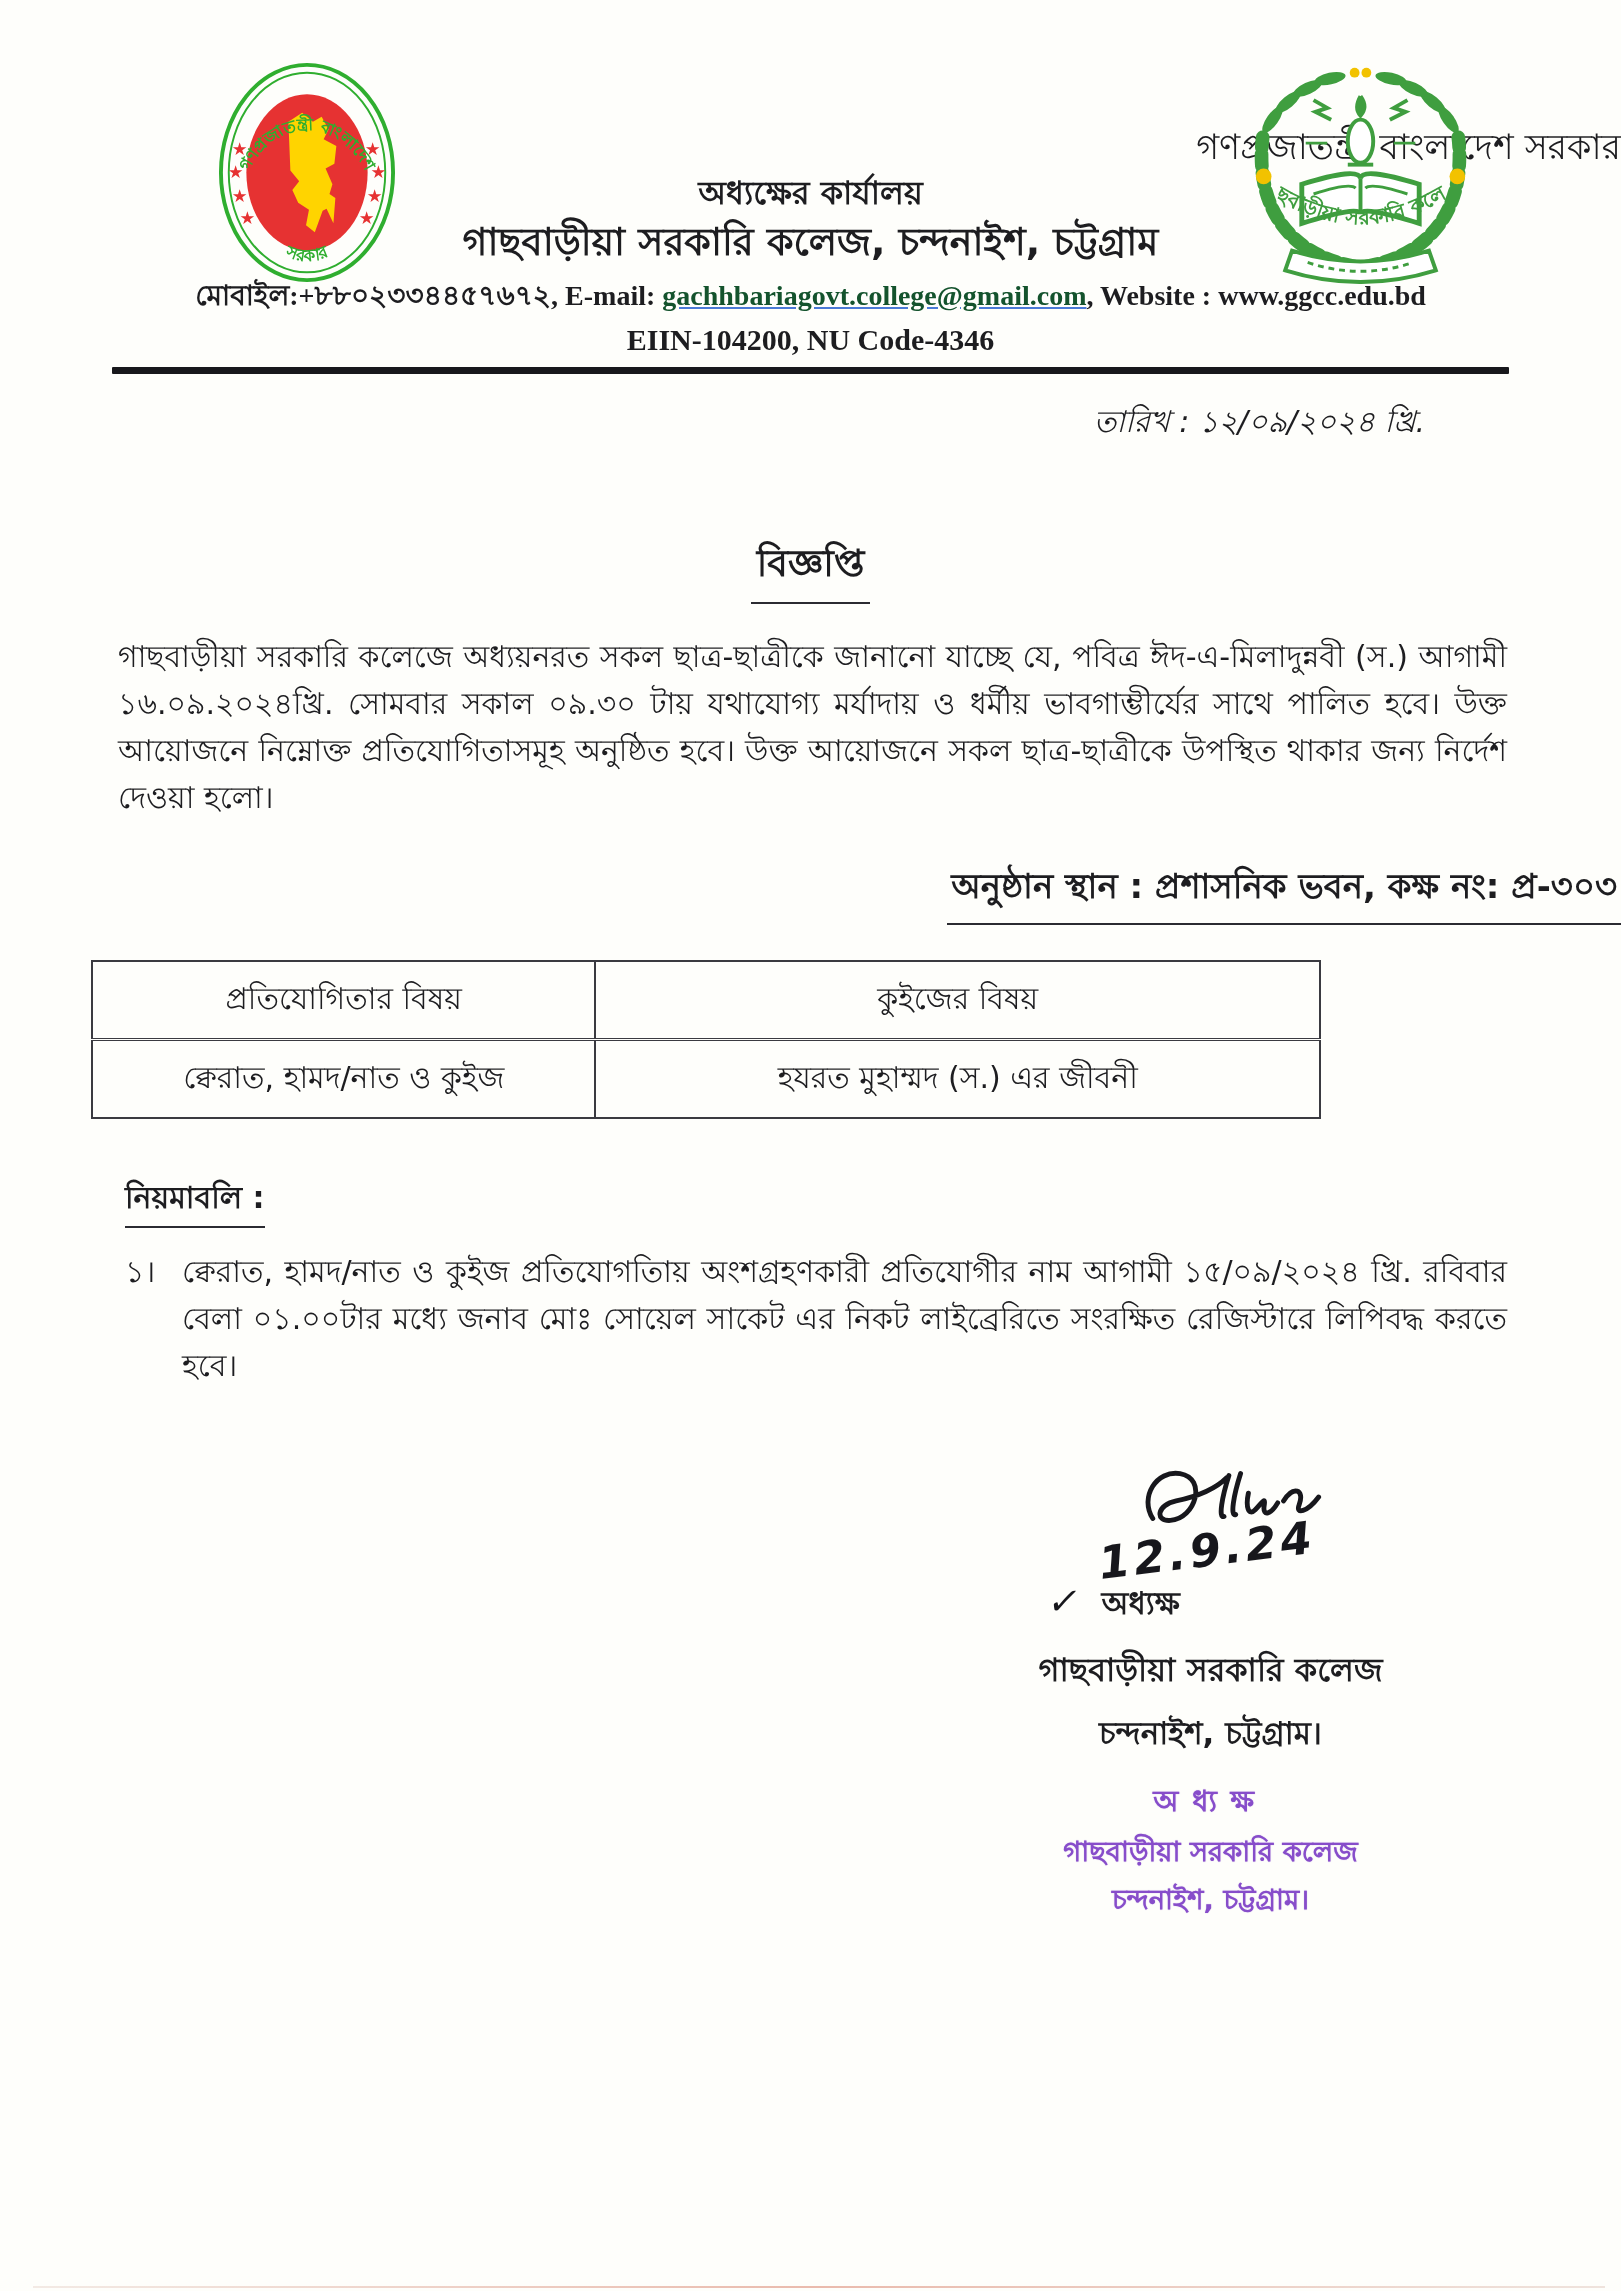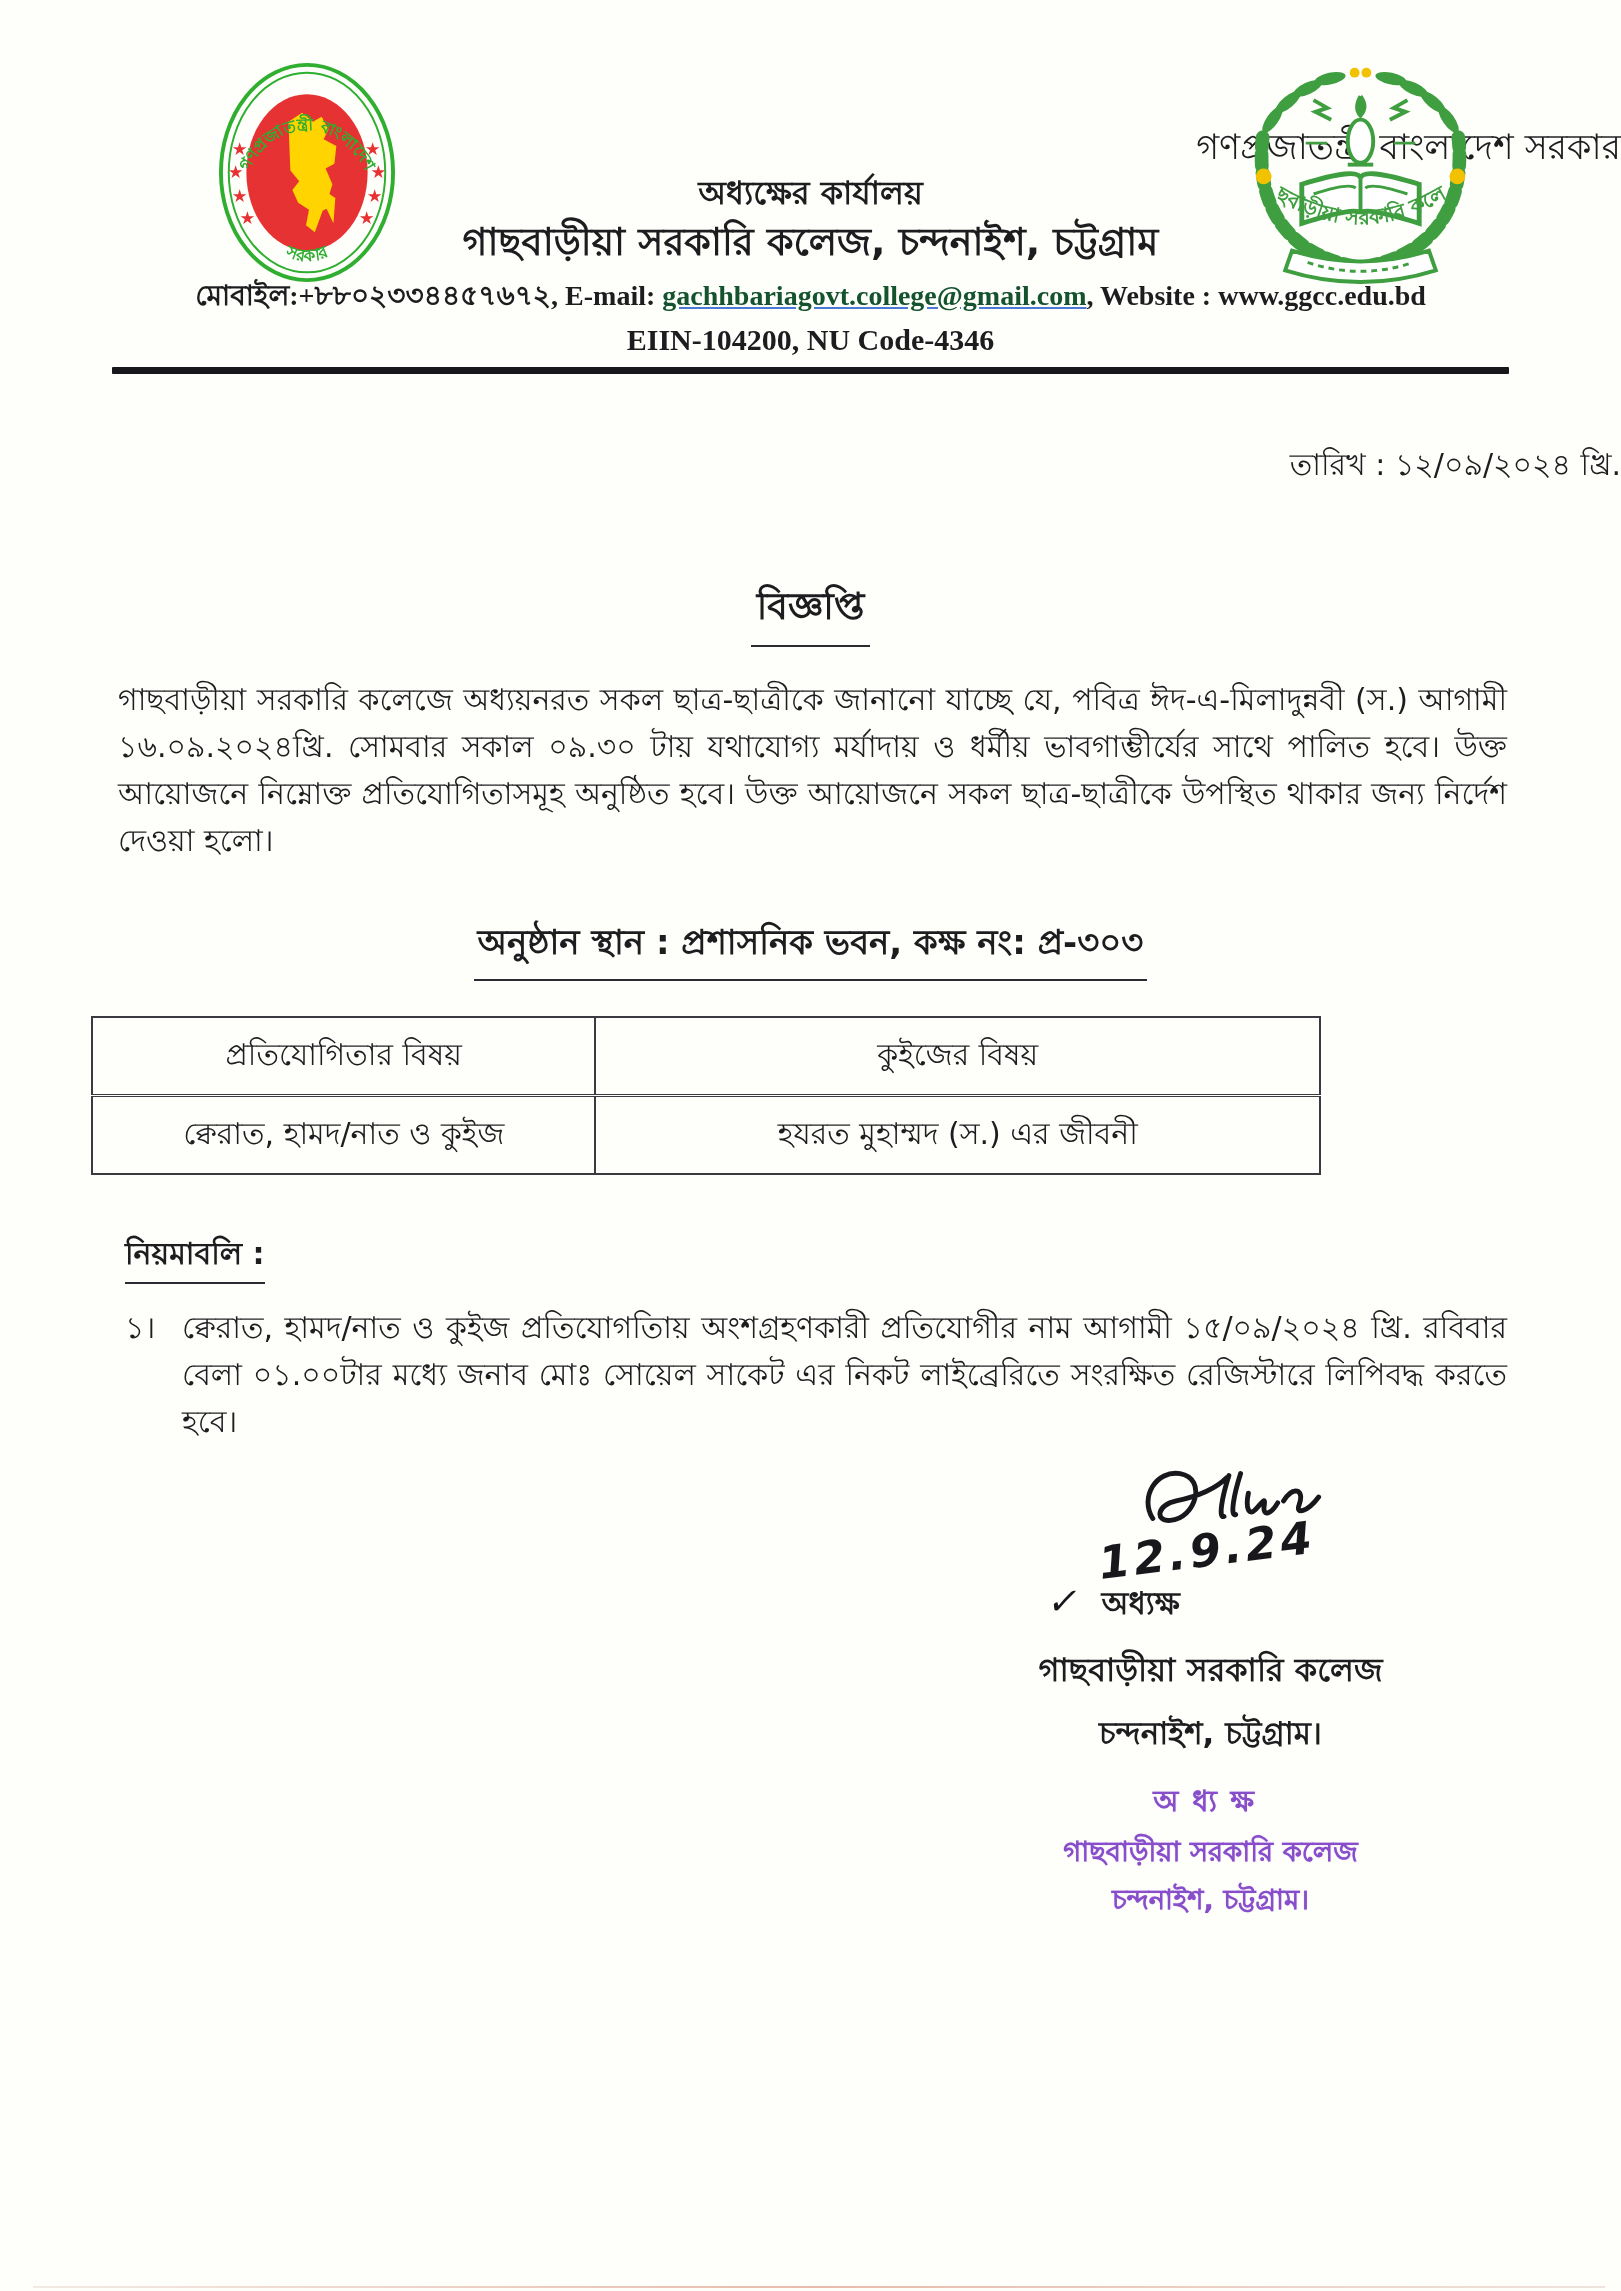--- a/index.html
+++ b/index.html
@@ -17,27 +17,27 @@
   .h-line3{font-size:38px;font-weight:bold;line-height:51px;}
   .contact{font-size:28px;font-weight:bold;margin-top:5.9px;font-family:"Liberation Serif","DejaVu Serif",serif;}
   .contact .email-link{color:#14532d;text-decoration:underline;text-decoration-color:#4a7ad6;}
   .codes{font-size:30px;font-weight:bold;margin-top:2px;font-family:"Liberation Serif","DejaVu Serif",serif;}
   .rule-thick{height:6.9px;background:#18181c;margin:9.8px 112px 0 112px;border-radius:1px;}
 
   .logo-left{position:absolute;left:218px;top:61px;width:178px;height:223px;}
   .logo-right{position:absolute;left:1237px;top:59px;width:247px;height:225px;}
 
   
-  .date-line{text-align:right;margin-top:67px;font-size:30px;}
+  .date-line{text-align:right;padding-right:196px;margin-top:24px;font-size:30px;font-style:italic;}
 
   
   .title-wrap{text-align:center;margin-top:85px;}
   .title{display:inline-block;font-size:37px;font-weight:bold;border-bottom:2.9px solid #2b2b31;padding:0 5.9px 5.9px 5.9px;}
   .body-par{margin:29px 114px 0 118px;font-size:30px;line-height:47px;text-align:justify;}
-  .venue-wrap{text-align:center;margin-top:52px;}
+  .venue-wrap{text-align:right;margin-top:39px;}
   .venue{display:inline-block;font-size:34px;font-weight:bold;border-bottom:2.9px solid #2b2b31;padding:0 3.9px 5.9px 3.9px;}
 
   
   .comp-table{border-collapse:collapse;margin:35px 0 0 91px;width:1230px;}
   .comp-table td{border:2px solid #3a3a40;text-align:center;font-size:30px;}
   .comp-table tr.head td{height:74px;border-bottom:3.9px double #3a3a40;}
   .comp-table tr.data td{height:74px;}
   .col-a{width:41%;}
 
   

